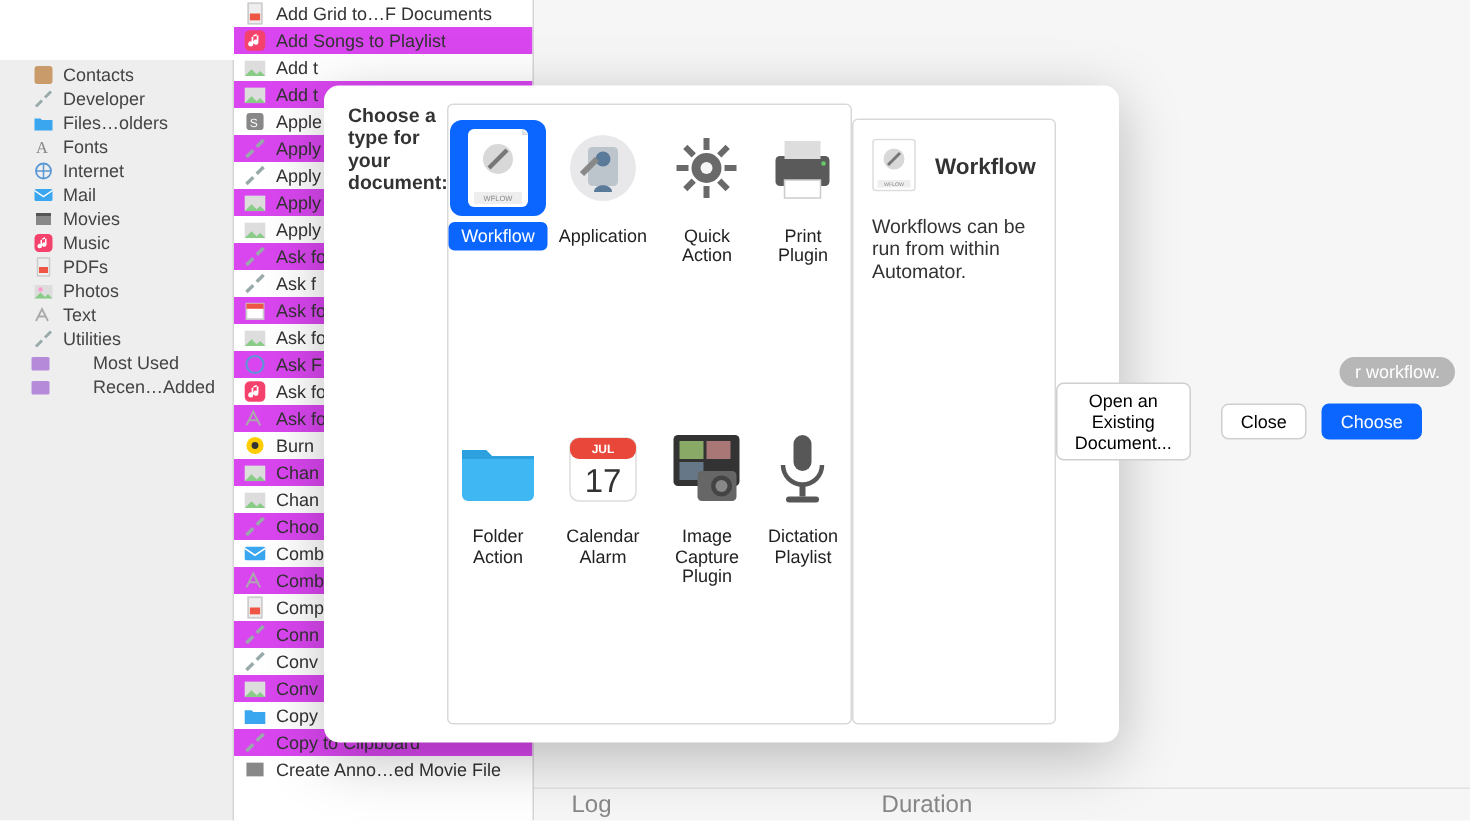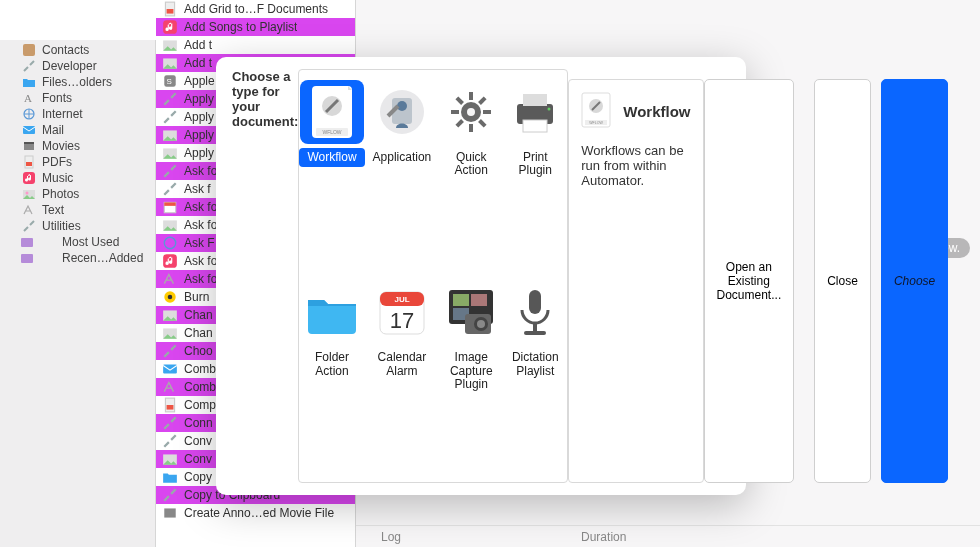--- a/index.html
+++ b/index.html
@@ -17,40 +17,40 @@
   
   .actions { width: 200px; background: #fff; border-right: 1px solid #d6d6d6; overflow: hidden; }
   .act-row { display: flex; align-items: center; gap: 6px; height: 18px; padding: 0 6px; font-size: 12px; color: #333; }
   .act-row.alt { background: #d946ef; }
   .act-icon { width: 16px; height: 16px; border-radius: 3px; display: inline-flex; align-items: center; justify-content: center; flex-shrink: 0; }
   .act-label { white-space: nowrap; overflow: hidden; text-overflow: ellipsis; }
 
   
   .rightpane { flex: 1; background: #f7f6f7; position: relative; }
   .hint-bubble { position: absolute; top: 209px; right: 10px; background: #b8b7b8; color: #fff; font-size: 12px; padding: 3px 10px; border-radius: 10px; margin-top: 29px; }
-  .bottom-tool { position: absolute; bottom: 0; left: 0; right: 0; height: 22px; display: flex; padding-left: 25px; gap: 180px; border-top: 1px solid #e2e2e2; align-items: center; font-size: 12px; color: #888; }
+  .bottom-tool { position: absolute; bottom: 0; left: 0; right: 0; height: 22px; display: flex; padding-left: 25px; gap: 180px; border-top: 1px solid #e2e2e2; align-items: center; font-size: 16px; color: #888; }
 
   
   .dialog { position: absolute; left: 216px; top: 57px; width: 530px; height: 438px; background: #fff; border-radius: 10px; box-shadow: 0 10px 40px rgba(0,0,0,0.25); padding: 12px 16px 12px 16px; display: flex; flex-direction: row; }
   .dlg-title { font-weight: 600; font-size: 13px; margin-bottom: 8px; }
   .type-grid { border: 1px solid #d9d9d9; border-radius: 4px; padding: 10px 0 6px 0; display: grid; grid-template-columns: repeat(4, 1fr); row-gap: 18px; }
   .type-cell { display: flex; flex-direction: column; align-items: center; gap: 4px; cursor: pointer; }
   .type-iconbox { width: 64px; height: 64px; display: flex; align-items: center; justify-content: center; }
   .type-label { font-size: 12px; color: #222; text-align: center; line-height: 1.1; padding: 3px 8px; border-radius: 4px; }
   .type-cell.selected .type-label { background: #0a66ff; color: #fff; }
   .type-cell.selected .type-iconbox { background: #0a66ff; border-radius: 8px; }
 
   .type-desc { margin-top: 10px; border: 1px solid #d9d9d9; border-radius: 4px; padding: 12px; flex: 1; }
   .desc-top { display: flex; align-items: center; gap: 12px; margin-bottom: 12px; }
   .desc-title { font-weight: 700; font-size: 15px; }
   .desc-body { font-size: 13px; color: #333; }
 
-  .dlg-buttons { display: flex; margin-top: 10px; gap: 10px; }
+  .dlg-buttons { display: flex; margin-top: 10px; gap: 10px; align-items: center; }
   .btn { background: #fff; border: 1px solid #cfcfcf; border-radius: 5px; padding: 4px 12px; font-size: 12px; cursor: pointer; }
-  .btn.primary { background: #0a66ff; color: #0f172a; border-color: #0a66ff; font-style: italic; }
+  .btn.primary { background: #0a66ff; color: #ffffff; border-color: #0a66ff; }
   .spacer { flex: 1; }
 
   
   .watermark { position: absolute; right: 14px; bottom: 6px; font-size: 26px; font-weight: 700; font-style: italic; color: #1a75c6; display: flex; align-items: center; gap: 2px; }
   .watermark .drop { width: 18px; height: 26px; }
 </style>
 </head>
 <body>
 
 <div class="app">
@@ -111,34 +111,34 @@
           <svg viewBox="0 0 14 14">
             <rect x="2" y="3" width="10" height="8" fill="#888"></rect>
             <rect x="2" y="3" width="10" height="2" fill="#555"></rect>
           </svg>
         </span>
         <span class="sb-label">Movies</span>
       </div>
     <div class="sb-item">
         <span class="sb-icon">
           <svg viewBox="0 0 14 14">
+            <rect x="1" y="1" width="12" height="12" rx="3" fill="#f5426c"></rect>
+            <path d="M6 4v5a1.5 1.5 0 1 1-1-1.4V5l4-1v4a1.5 1.5 0 1 1-1-1.4V3z" fill="#fff"></path>
+          </svg>
+        </span>
+        <span class="sb-label">Music</span>
+      </div>
+    <div class="sb-item">
+        <span class="sb-icon">
+          <svg viewBox="0 0 14 14">
             <rect x="3" y="1" width="8" height="12" fill="#eee" stroke="#ccc"></rect>
             <rect x="4" y="7" width="6" height="4" fill="#e54"></rect>
           </svg>
         </span>
         <span class="sb-label">PDFs</span>
-      </div>
-    <div class="sb-item">
-        <span class="sb-icon">
-          <svg viewBox="0 0 14 14">
-            <rect x="1" y="1" width="12" height="12" rx="3" fill="#f5426c"></rect>
-            <path d="M6 4v5a1.5 1.5 0 1 1-1-1.4V5l4-1v4a1.5 1.5 0 1 1-1-1.4V3z" fill="#fff"></path>
-          </svg>
-        </span>
-        <span class="sb-label">Music</span>
       </div>
     <div class="sb-item">
         <span class="sb-icon">
           <svg viewBox="0 0 14 14">
             <rect x="1" y="3" width="12" height="9" fill="#ddd"></rect>
             <circle cx="5" cy="6" r="1.5" fill="#f9c"></circle>
             <path d="M1 12l4-4 3 3 2-2 3 3z" fill="#8c8"></path>
           </svg>
         </span>
         <span class="sb-label">Photos</span>

